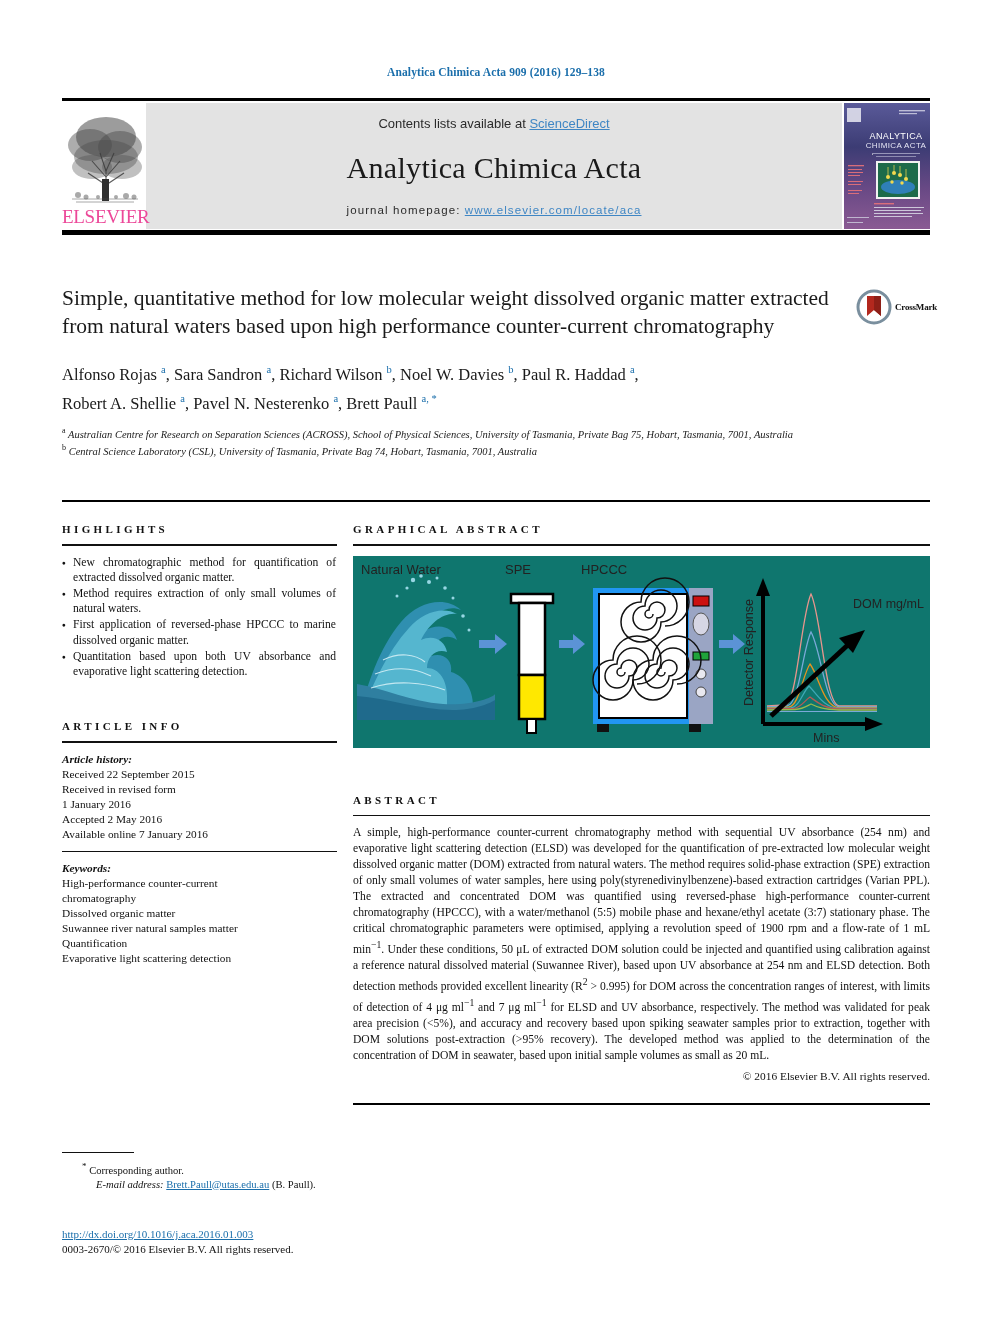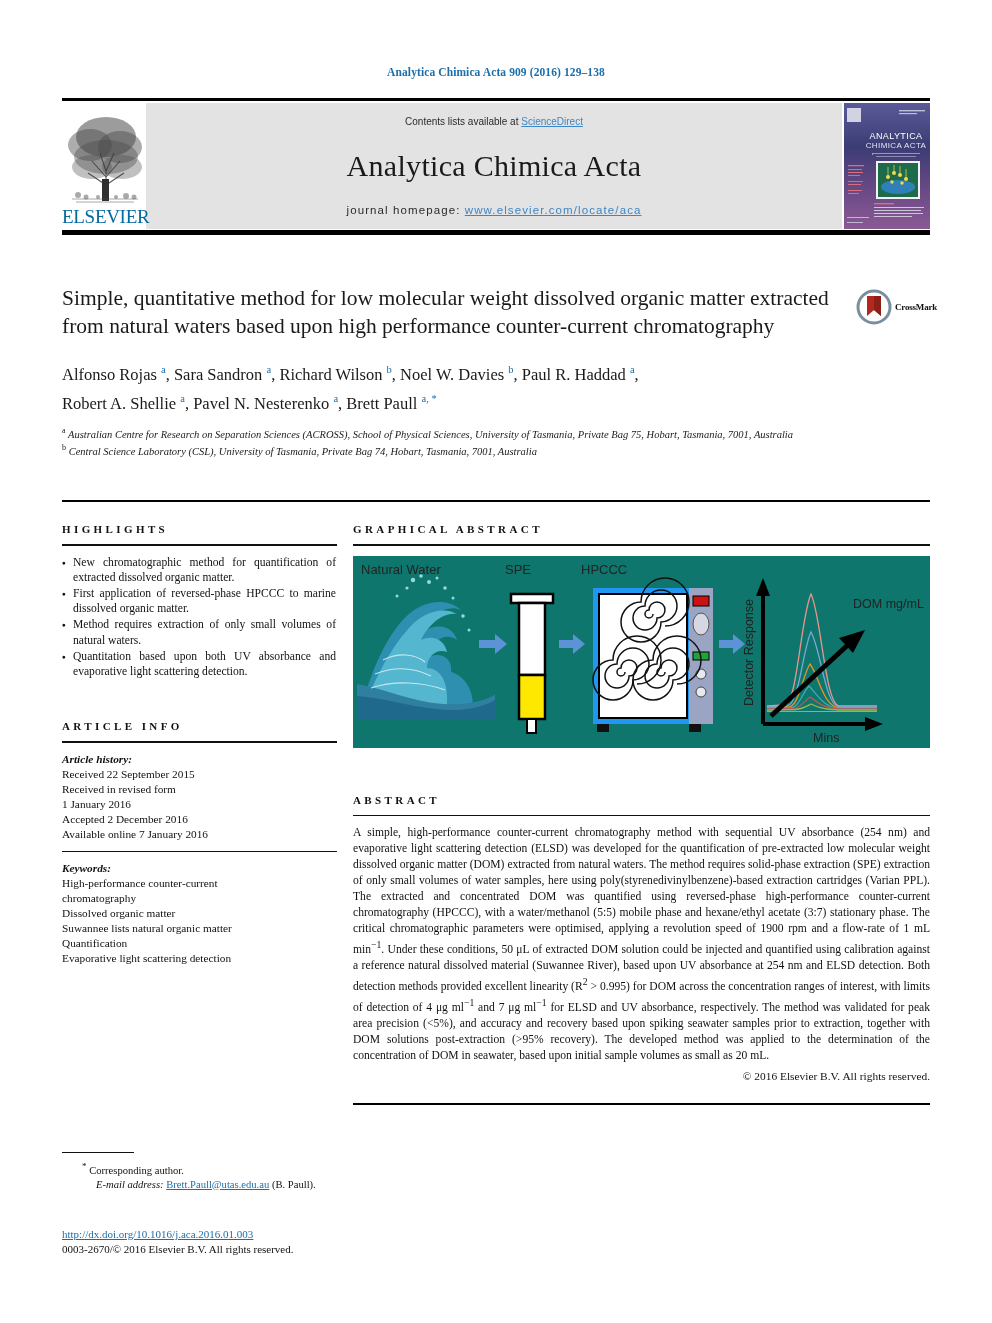--- a/index.html
+++ b/index.html
@@ -48,36 +48,36 @@
   .elsevier-logo {
     width: 84px; flex: 0 0 84px;
     position: relative; background: #fff;
     display: flex; flex-direction: column; justify-content: flex-end;
     padding-bottom: 2px;
   }
   .tree-svg { width: 84px; height: 96px; display: block; }
   .elsevier-word {
     font-family: "Liberation Serif", serif;
     font-size: 19px;
-    color: #0369a1;
+    color: #ec4899;
     letter-spacing: -0.3px;
     text-align: center;
     line-height: 20px;
   }
 
   .masthead-center {
     flex: 1 1 auto;
     background: #e3e3e3;
     display: flex; flex-direction: column;
     align-items: center; justify-content: space-between;
     padding: 13px 0 13px 0;
   }
   .contents-line {
     font-family: "Liberation Sans", sans-serif;
-    font-size: 10px;
+    font-size: 13px;
     color: #2b2b2b;
   }
   .contents-line .sd { color: #3f86c4; }
   .journal-title {
     font-family: "Liberation Serif", serif;
     font-size: 30px;
     color: #1a1a1a;
     letter-spacing: 0.3px;
   }
   .homepage-line {
@@ -395,43 +395,43 @@
 
   <div class="rule-cols"></div>
 
   <div class="col-left">
 
     <div>
       <div class="sec-head">HIGHLIGHTS</div>
       <div class="sec-rule"></div>
       <ul class="highlights-list">
         <li>New chromatographic method for quantification of extracted dissolved organic matter.</li>
+        <li>Method requires extraction of only small volumes of natural waters.</li>
         <li>First application of reversed-phase HPCCC to marine dissolved organic matter.</li>
-        <li>Method requires extraction of only small volumes of natural waters.</li>
         <li>Quantitation based upon both UV absorbance and evaporative light scattering detection.</li>
       </ul>
     </div>
 
     <div style="height:40px"></div>
 
     <div class="ai-block">
       <div class="sec-head">ARTICLE INFO</div>
       <div class="sec-rule"></div>
       <div class="ai-italic">Article history:</div>
       <div class="ai-line">Received 22 September 2015</div>
       <div class="ai-line">Received in revised form</div>
       <div class="ai-line">1 January 2016</div>
-      <div class="ai-line">Accepted 2 December 2016</div>
+      <div class="ai-line">Accepted 2 May 2016</div>
       <div class="ai-line">Available online 7 January 2016</div>
       <div class="ai-rule"></div>
       <div class="ai-italic">Keywords:</div>
       <div class="ai-line">High-performance counter-current</div>
       <div class="ai-line">chromatography</div>
       <div class="ai-line">Dissolved organic matter</div>
-      <div class="ai-line">Suwannee lists natural organic matter</div>
+      <div class="ai-line">Suwannee river natural samples matter</div>
       <div class="ai-line">Quantification</div>
       <div class="ai-line">Evaporative light scattering detection</div>
     </div>
 
   </div>
 
   <div class="col-right">
 
     <div>
       <div class="sec-head">GRAPHICAL ABSTRACT</div>

